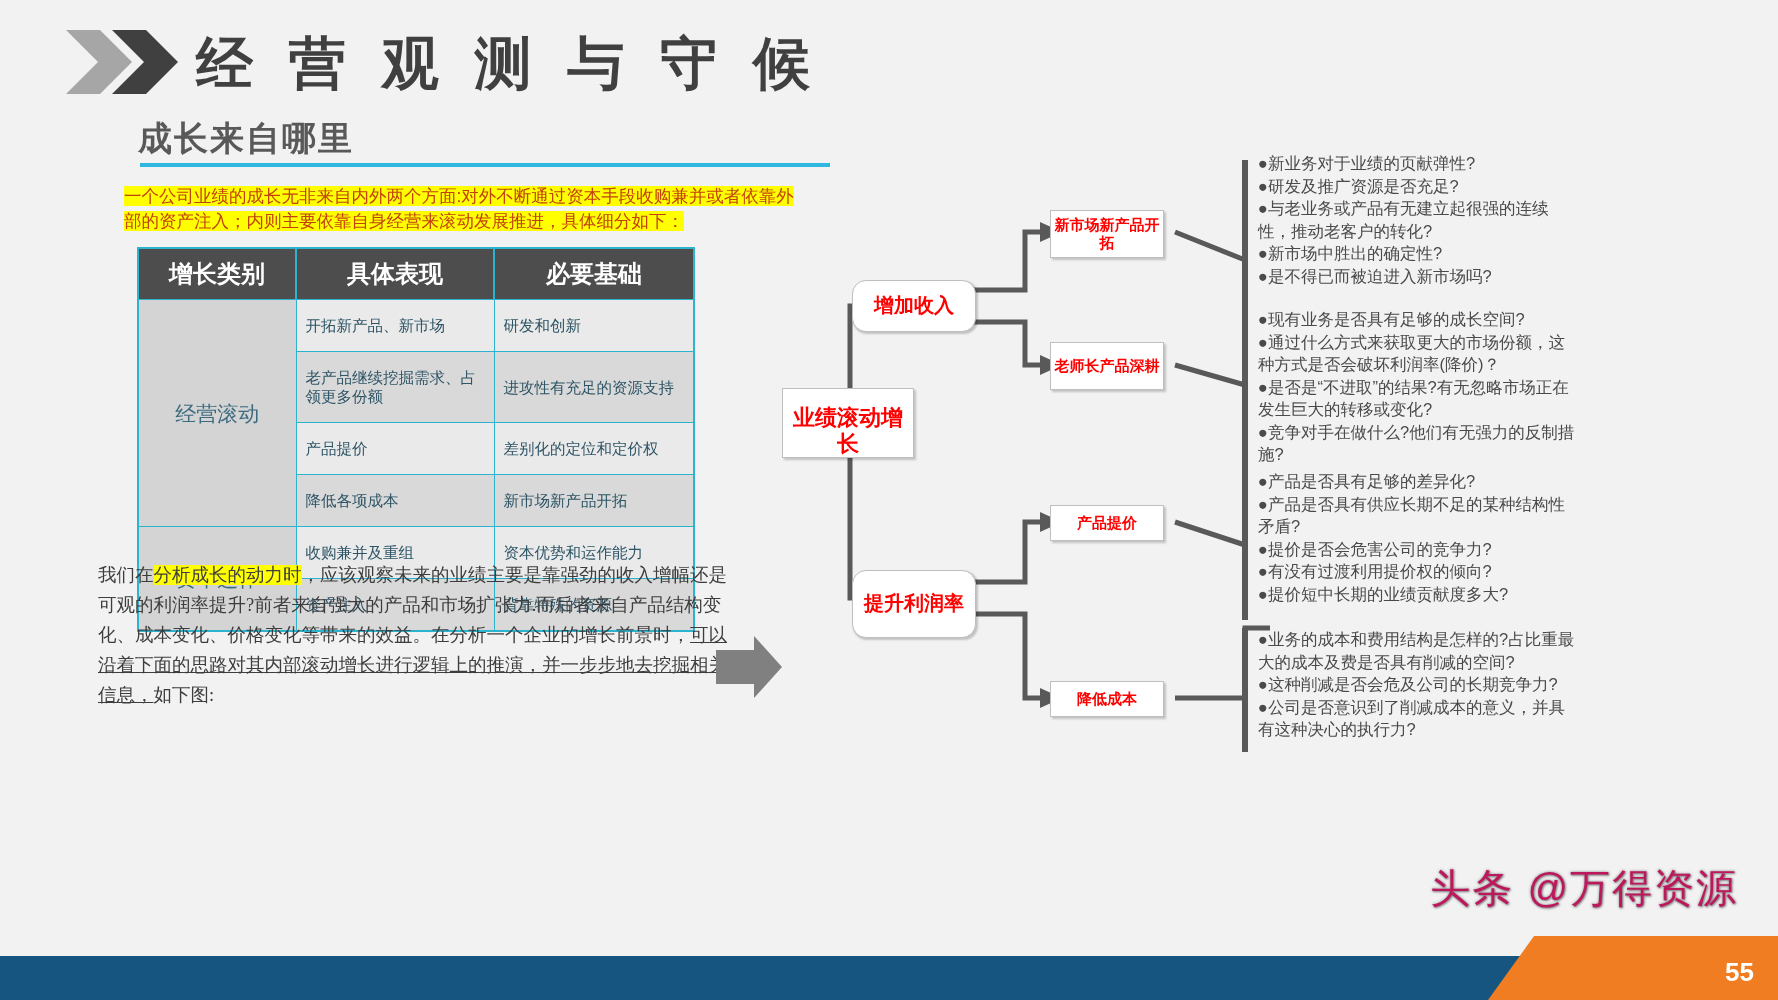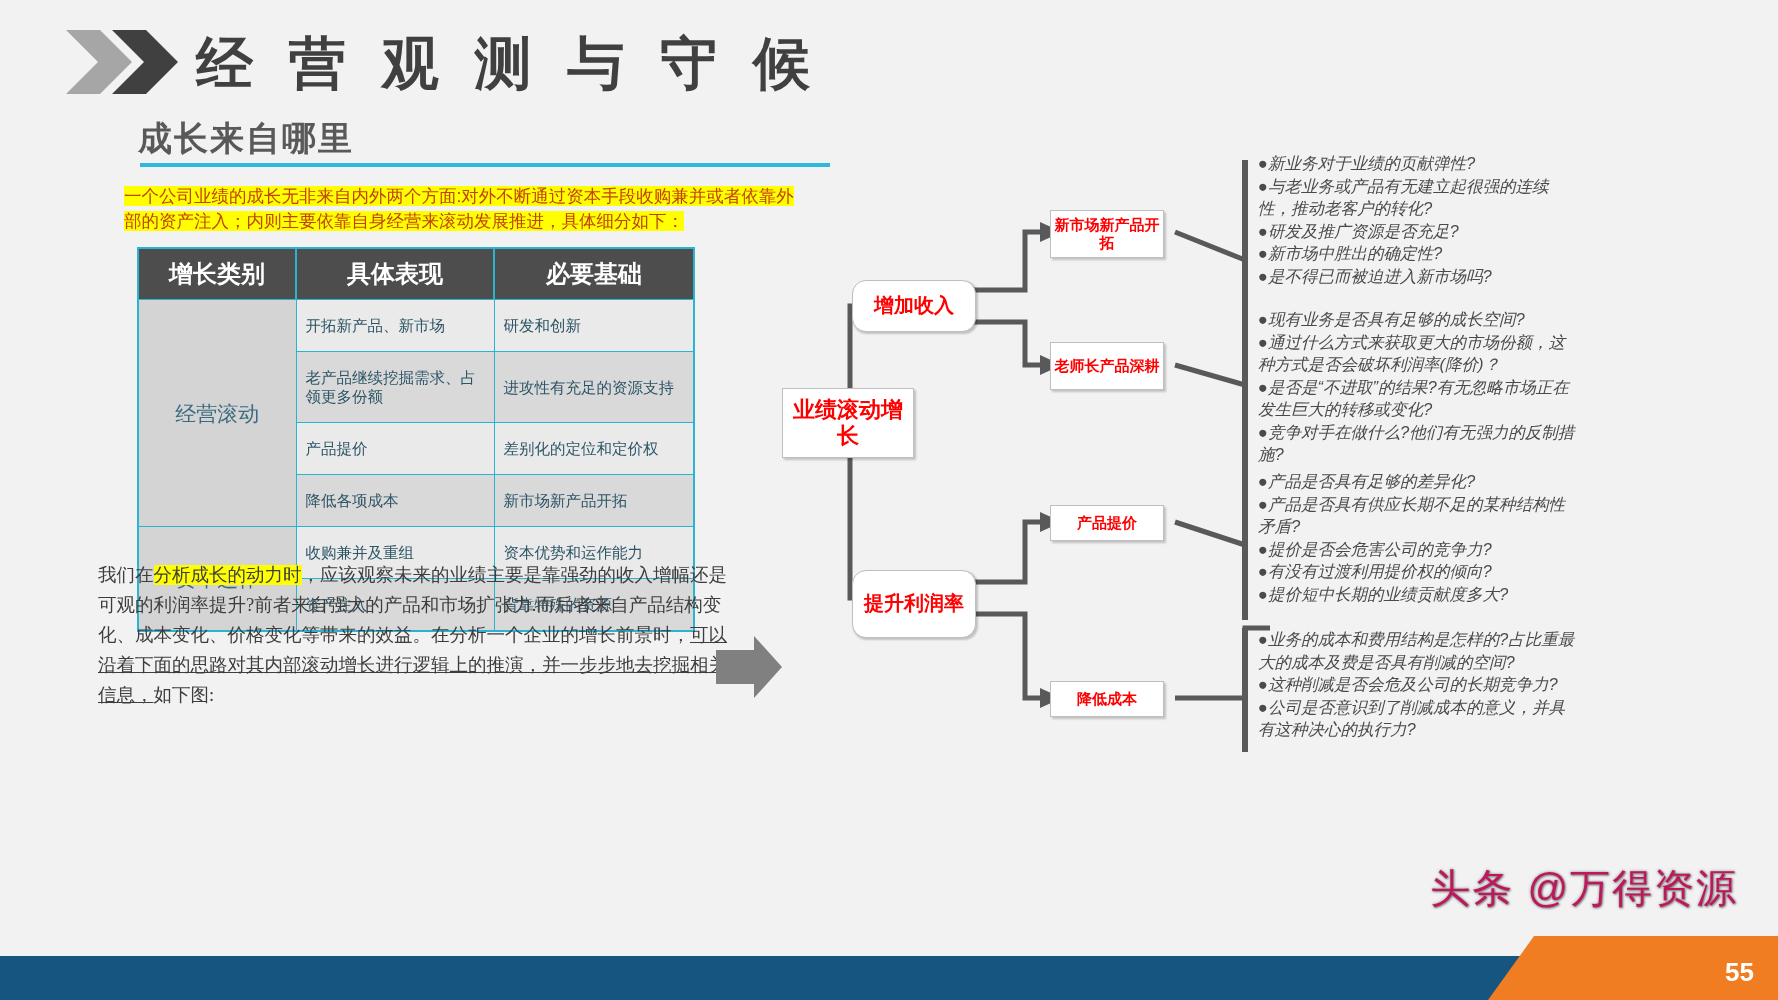--- a/index.html
+++ b/index.html
@@ -83,30 +83,30 @@
 
   .node{
     position:absolute;
     background:#ffffff;
     border:1px solid #bfbfbf;
     box-shadow:1.5px 1.5px 2px rgba(0,0,0,.20);
     color:#ff0000;font-weight:bold;
     display:flex;align-items:center;justify-content:center;
     text-align:center;line-height:1.18;
   }
-  .node.root{font-size:22px;}
+  .node.root{font-size:22px;align-items:flex-end;}
   .node.lvl1{font-size:20px;border-radius:14px;}
   .node.lvl2{font-size:15px;}
 
   .qblock{
     position:absolute;
     font-size:16.5px;line-height:22.5px;color:#4a4a4a;
     width:318px;
   }
-  .qblock div{text-indent:0;font-style:italic;}
+  .qblock div{text-indent:0;}
 
   
   #footer-bar{
     position:absolute;left:0;bottom:0;width:1778px;height:44px;
     background:#15557f;
   }
   #footer-bar:after{
     content:"";position:absolute;right:290px;top:0;
     border-left:46px solid #15557f;
     border-right:46px solid transparent;
@@ -253,22 +253,22 @@
     </div>
     <div class="node lvl2" style="left:310px;top:355px;width:112px;height:34px;">
       <span>产品提价</span>
     </div>
     <div class="node lvl2" style="left:310px;top:531px;width:112px;height:34px;">
       <span id="node-cost-label">降低成本</span>
     </div>
 
     <div class="qblock" style="left:518px;top:2px;">
       <div>●新业务对于业绩的页献弹性?</div>
+      <div>●研发及推广资源是否充足?</div>
       <div>●与老业务或产品有无建立起很强的连续性，推动老客户的转化?</div>
-      <div>●研发及推广资源是否充足?</div>
       <div>●新市场中胜出的确定性?</div>
       <div>●是不得已而被迫进入新市场吗?</div>
     </div>
 
     <div class="qblock" style="left:518px;top:158px;">
       <div>●现有业务是否具有足够的成长空间?</div>
       <div>●通过什么方式来获取更大的市场份额，这种方式是否会破坏利润率(降价)？</div>
       <div>●是否是“不进取”的结果?有无忽略市场正在发生巨大的转移或变化?</div>
       <div>●竞争对手在做什么?他们有无强力的反制措施?</div>
     </div>

